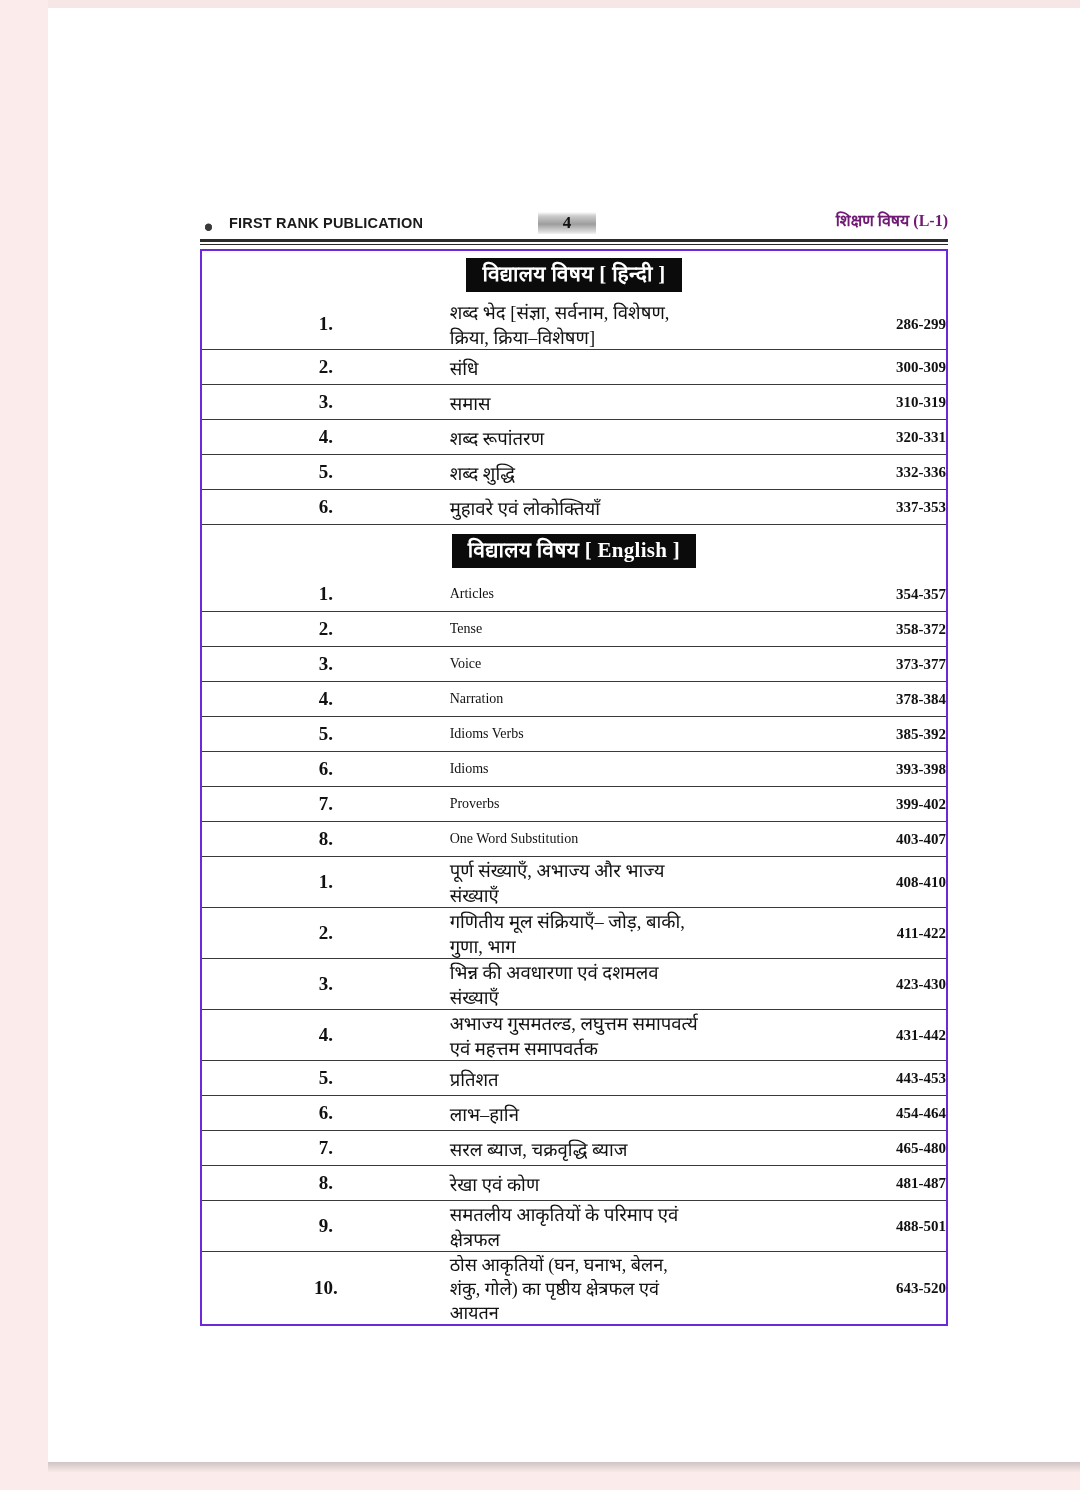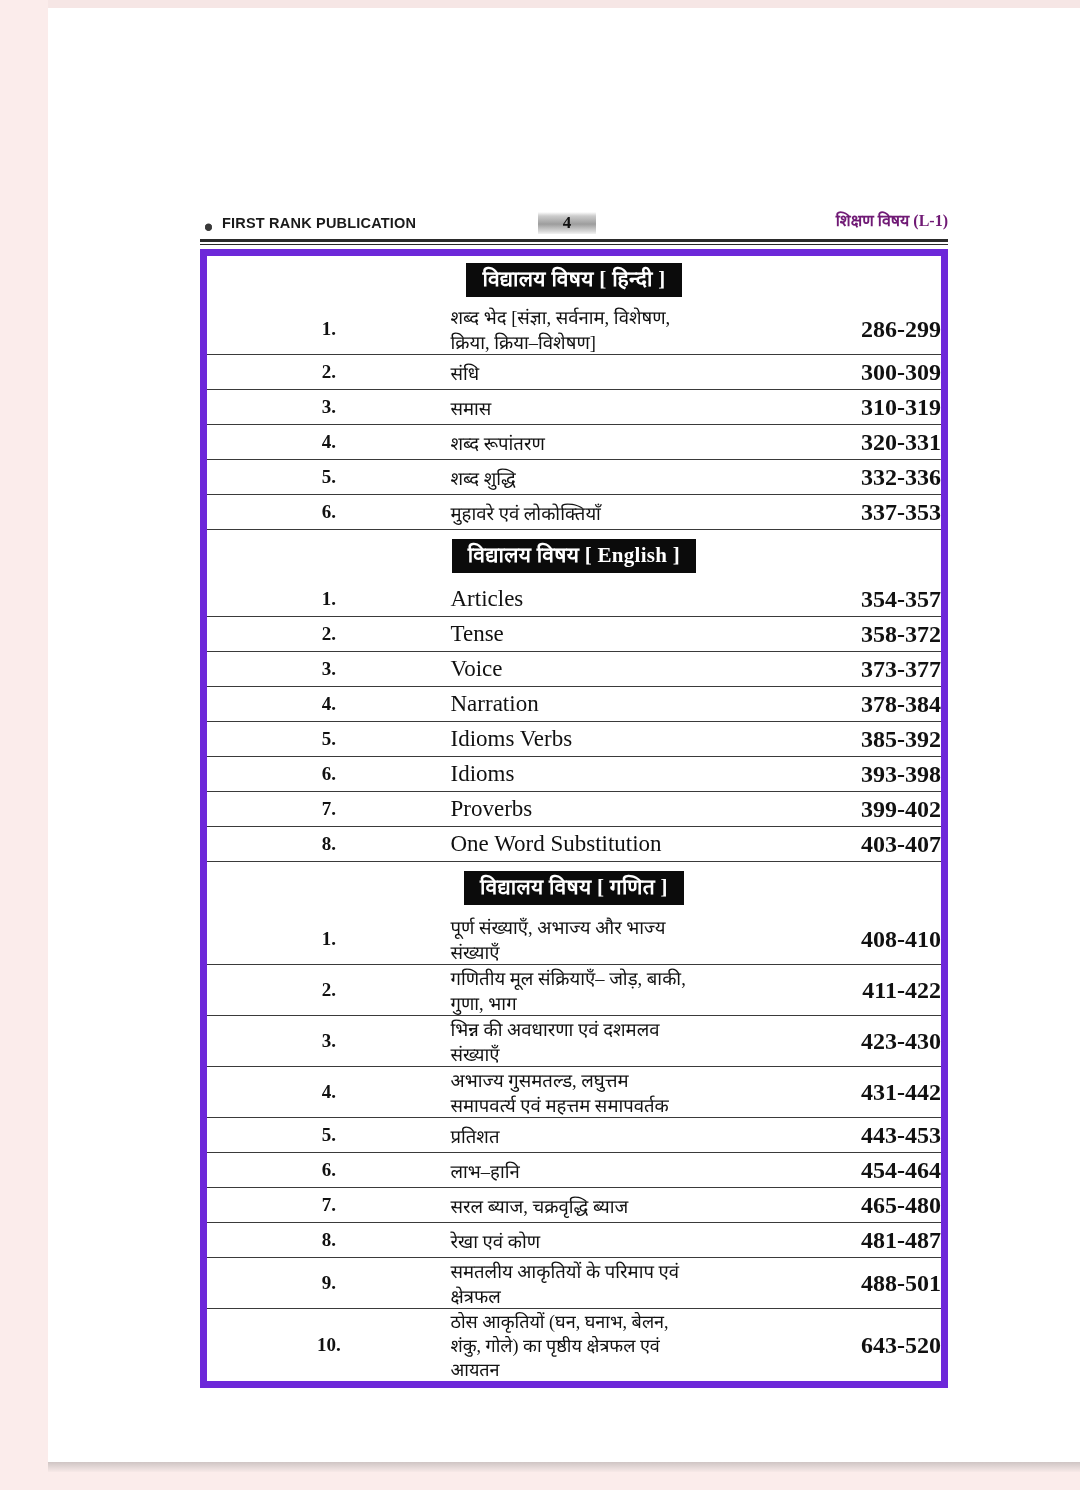--- a/index.html
+++ b/index.html
@@ -52,21 +52,21 @@
   
   .run-header {
     display: flex;
     align-items: center;
     height: 26px;
     position: relative;
   }
   .brand {
     display: flex;
     align-items: center;
-    gap: 5px;
+    gap: 12px;
     white-space: nowrap;
   }
   .brand-logo {
     width: 17px;
     height: 17px;
     flex: none;
     display: block;
   }
   .brand-text {
     font-family: "Liberation Sans", "DejaVu Sans", sans-serif;
@@ -105,21 +105,21 @@
     margin-top: 3px;
     border-top: 3px solid #2b2b2b;
     border-bottom: 1px solid #2b2b2b;
     height: 2px;
     box-sizing: content-box;
   }
 
   
   .toc-table {
     margin-top: 4px;
-    border: 7px solid #6d28d9;
+    border: 2px solid #6d28d9;
     border-collapse: collapse;
     width: 100%;
     table-layout: fixed;
     background: #fff;
   }
   .toc-table tr.entry-row > td {
     border-top: 1px solid #3a3a3a;
     border-bottom: 1px solid #3a3a3a;
     height: 34px;
     padding: 0;
@@ -131,32 +131,32 @@
   td.col-num {
     width: 58px;
     text-align: center;
     font-weight: bold;
     font-size: 19px;
     color: #111;
     padding-right: 2px;
   }
   td.col-title {
     padding-left: 26px;
-    font-size: 23px;
+    font-size: 14px;
     color: #111;
   }
   td.col-title.hindi {
     font-size: 18.5px;
   }
   td.col-pages {
     width: 112px;
     text-align: right;
     padding-right: 10px;
     font-weight: bold;
-    font-size: 24px;
+    font-size: 15px;
     color: #111;
     white-space: nowrap;
   }
 
   
   td.col-title.wide {
     padding-right: 0;
     font-size: 18px;
   }
   td.col-pages.tight {
@@ -301,27 +301,20 @@
           <tr class="entry-row">
             <td class="col-num">7.</td>
             <td class="col-title english">Proverbs</td>
             <td class="col-pages">399-402</td>
           </tr>
           <tr class="entry-row">
             <td class="col-num">8.</td>
             <td class="col-title english">One Word Substitution</td>
             <td class="col-pages">403-407</td>
           </tr>
-          <tr class="banner-row">
-            <td colspan="3">
-              <div class="banner-wrap">
-                <div class="banner">विद्यालय विषय [ गणित ]</div>
-              </div>
-            </td>
-          </tr>
           <tr class="entry-row first-of-section">
             <td class="col-num">1.</td>
             <td class="col-title hindi">पूर्ण संख्याएँ, अभाज्य और भाज्य संख्याएँ</td>
             <td class="col-pages">408-410</td>
           </tr>
           <tr class="entry-row">
             <td class="col-num">2.</td>
             <td class="col-title hindi">गणितीय मूल संक्रियाएँ– जोड़, बाकी, गुणा, भाग</td>
             <td class="col-pages">411-422</td>
           </tr>

